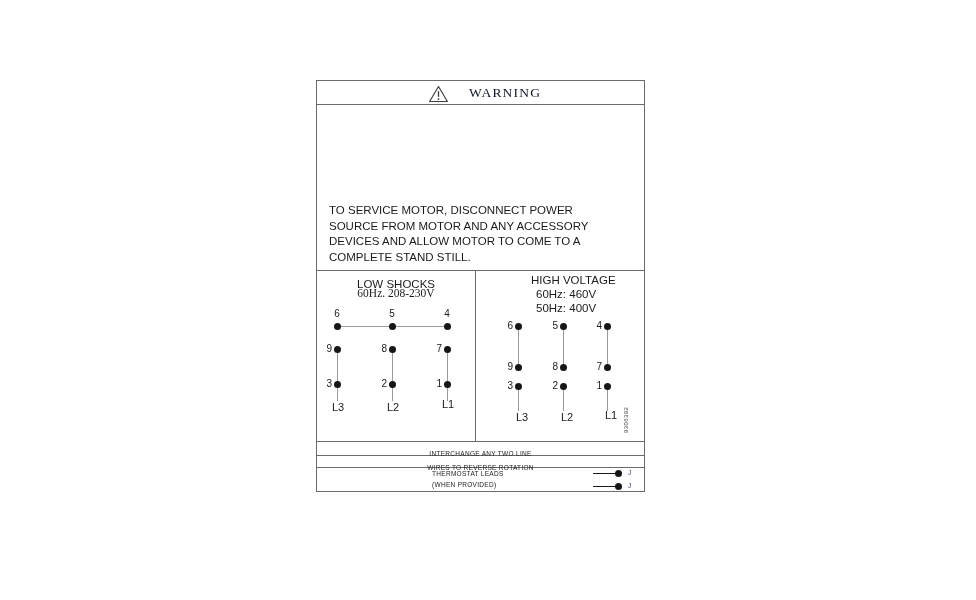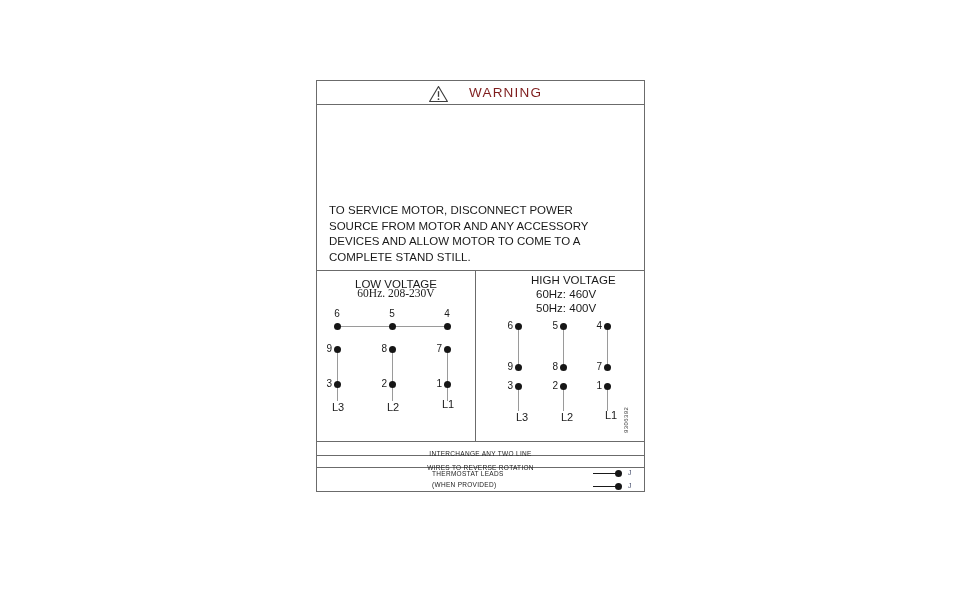--- a/index.html
+++ b/index.html
@@ -35,21 +35,22 @@
   }
   .sec-header {
     top: 0; height: 24px;
     border-bottom: 1px solid #6b6b6b;
   }
   .warning-title {
     position: absolute;
     left: 152px; top: 4px;
     font-size: 13.5px;
     letter-spacing: 1.2px;
-    color: #7f1d1d;
+    color: #0f172a;
+    font-family: Liberation Serif, serif;
   }
   .tri-icon {
     position: absolute;
     left: 111px; top: 4px;
   }
   .sec-body {
     top: 24px; height: 166px;
     border-bottom: 1px solid #6b6b6b;
   }
   .sec-body p {
@@ -175,21 +176,21 @@
     <div class="sec sec-body">
       <p class="p2">TO SERVICE MOTOR, DISCONNECT POWER
 SOURCE FROM MOTOR AND ANY ACCESSORY
 DEVICES AND ALLOW MOTOR TO COME TO A
 COMPLETE STAND STILL.</p>
     </div>
 
     <div class="sec sec-diagrams">
       <div class="col-divider"></div>
 
-      <div class="dg-title lv-title">LOW VOLTAGE</div>
+      <div class="dg-title lv-title">LOW SHOCKS</div>
       <div class="dg-title lv-sub">60Hz. 208-230V</div>
 
       <div class="hln" style="left:20px;top:54.5px;width:110px;"></div>
       <div class="vln" style="left:19.5px;top:78px;height:52px;"></div>
       <div class="vln" style="left:74.5px;top:78px;height:52px;"></div>
       <div class="vln" style="left:129.5px;top:78px;height:52px;"></div>
 
       <div class="dot" style="left:16.5px;top:51.5px;"></div>
       <div class="dot" style="left:71.5px;top:51.5px;"></div>
       <div class="dot" style="left:126.5px;top:51.5px;"></div>

